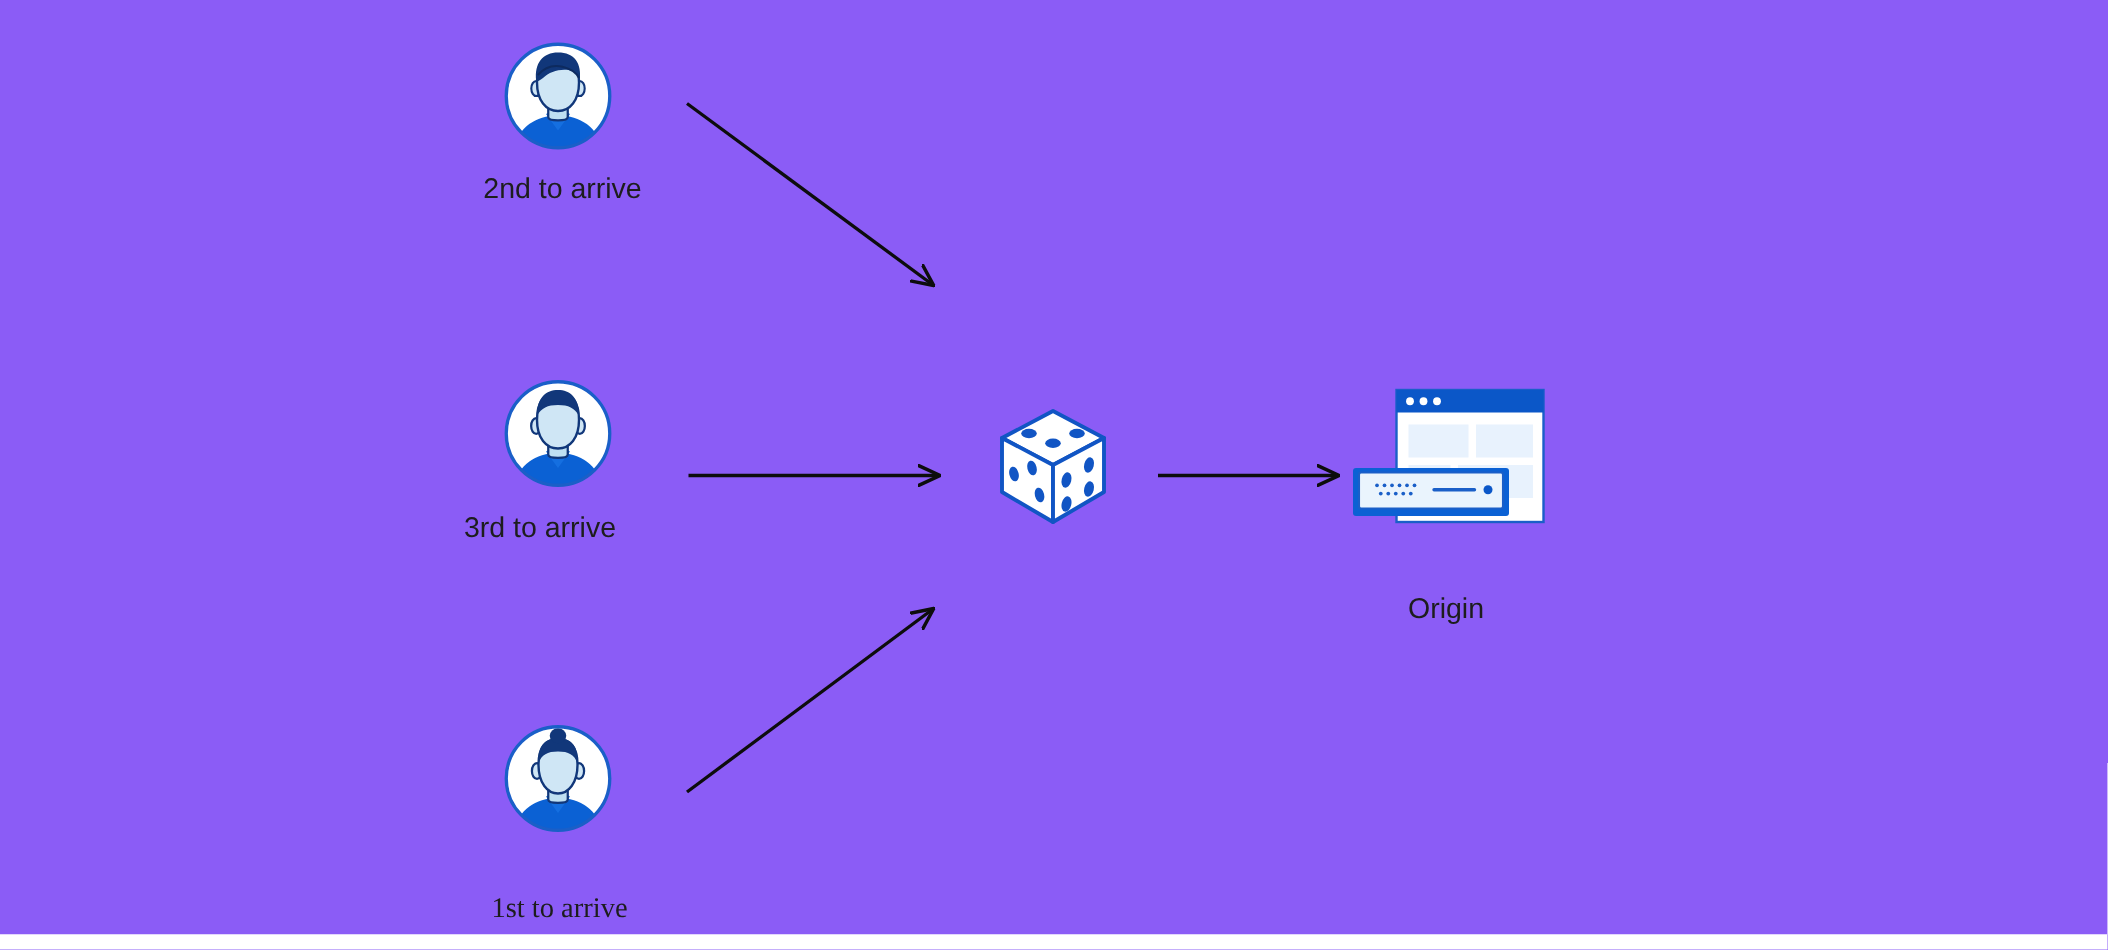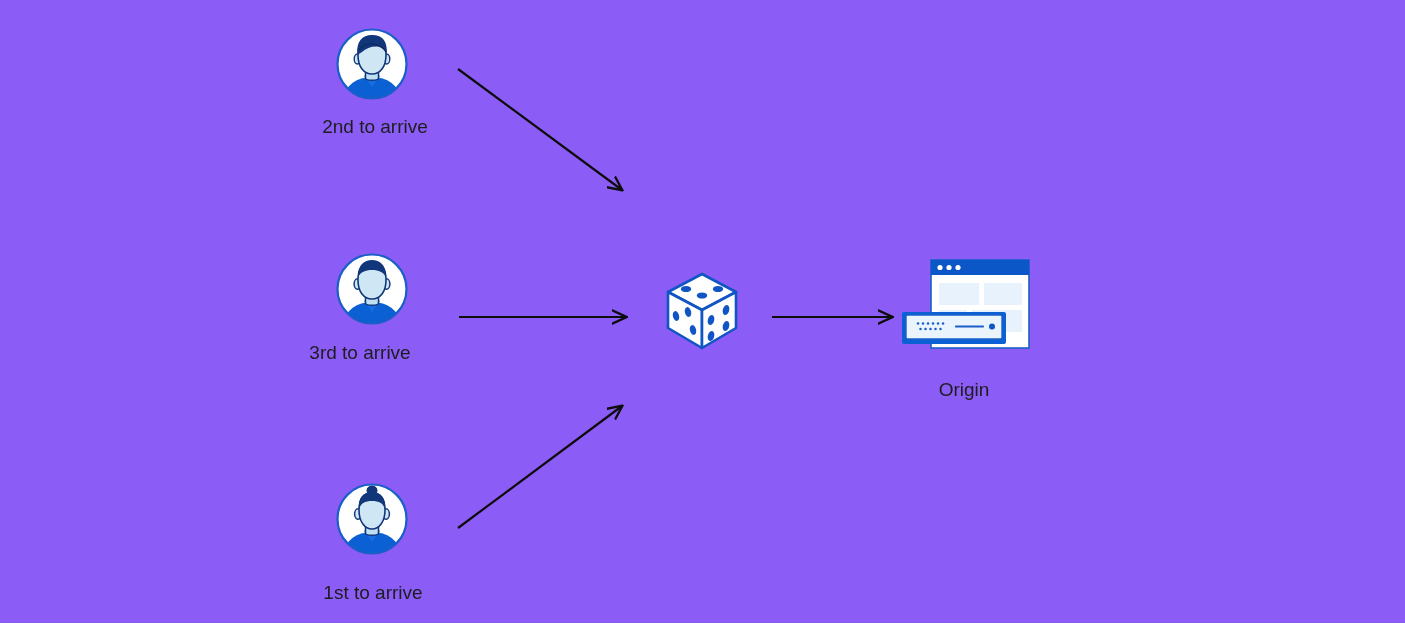--- a/index.html
+++ b/index.html
@@ -144,21 +144,21 @@
         <ellipse cx="24" cy="33" rx="3.4" ry="5.2" fill="#cfe6f5" stroke="#11377a" stroke-width="1.5"></ellipse>
         <ellipse cx="52" cy="33" rx="3.4" ry="5.2" fill="#cfe6f5" stroke="#11377a" stroke-width="1.5"></ellipse>
         <path d="M38 12 C 27 12 25 21 25 29 C 25 41 31 48 38 48 C 45 48 51 41 51 29 C 51 21 49 12 38 12 Z" fill="#cfe6f5" stroke="#11377a" stroke-width="1.6"></path>
 
         <path d="M25 28 C 24 16 30 11 38 11 C 46 11 52 16 51 28 C 49 22 45 20 38 20 C 31 20 27 22 25 28 Z" fill="#11377a"></path>
         <ellipse cx="38" cy="9.5" rx="5.5" ry="5" fill="#11377a"></ellipse>
       </g>
       <circle cx="38" cy="38" r="34.5" fill="none" stroke="#1a5fc8" stroke-width="2.2"></circle>
     </svg>
   </div>
-  <div class="caption" style="left:313px; top:581px; width:120px;">1st to arrive</div>
+  <div class="caption" style="left:313px; top:594px; width:120px;font-family:Liberation Serif, serif;">1st to arrive</div>
 
   <div class="node dice-wrap" style="left:658px; top:268px;">
     <svg viewBox="0 0 88 88" width="88" height="88">
       <g stroke="#1155c4" stroke-width="2.6" stroke-linejoin="round" fill="#ffffff">
 
         <path d="M44 6 L78 24 L44 42 L10 24 Z"></path>
 
         <path d="M10 24 L44 42 L44 80 L10 60 Z"></path>
 
         <path d="M78 24 L78 60 L44 80 L44 42 Z"></path>
@@ -212,15 +212,15 @@
             <circle cx="27.5" cy="73" r="1.25"></circle>
           <circle cx="32.5" cy="73" r="1.25"></circle>
             <circle cx="37.5" cy="73" r="1.25"></circle>
           <circle cx="42.5" cy="73" r="1.25"></circle>
         </g>
         <line x1="58" y1="70.5" x2="85" y2="70.5" stroke="#1a5fc8" stroke-width="2.2" stroke-linecap="round"></line>
         <circle cx="94" cy="70.5" r="3" fill="#0b57c8"></circle>
       </g>
     </svg>
   </div>
-  <div class="caption" style="left:912px; top:378px; width:104px;">Origin</div>
+  <div class="caption" style="left:912px; top:395px; width:104px;">Origin</div>
 
 </div>
 
 </body></html>

